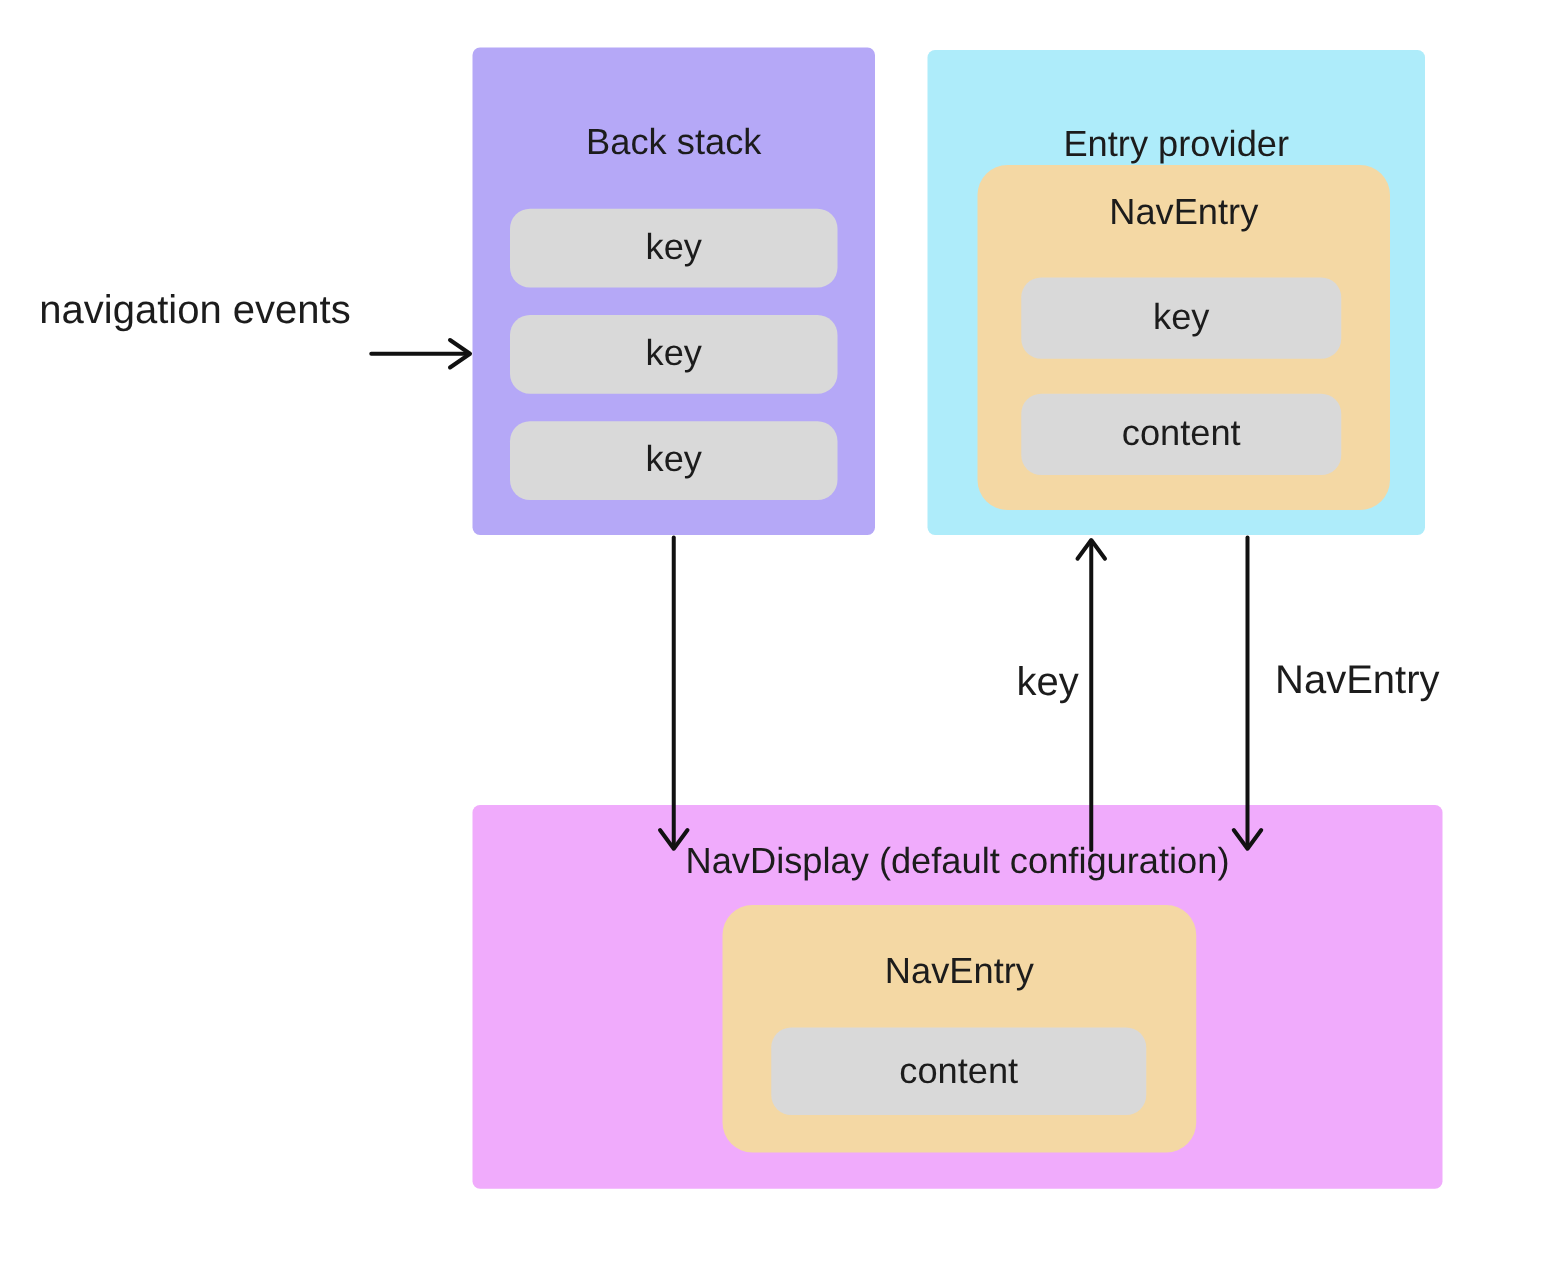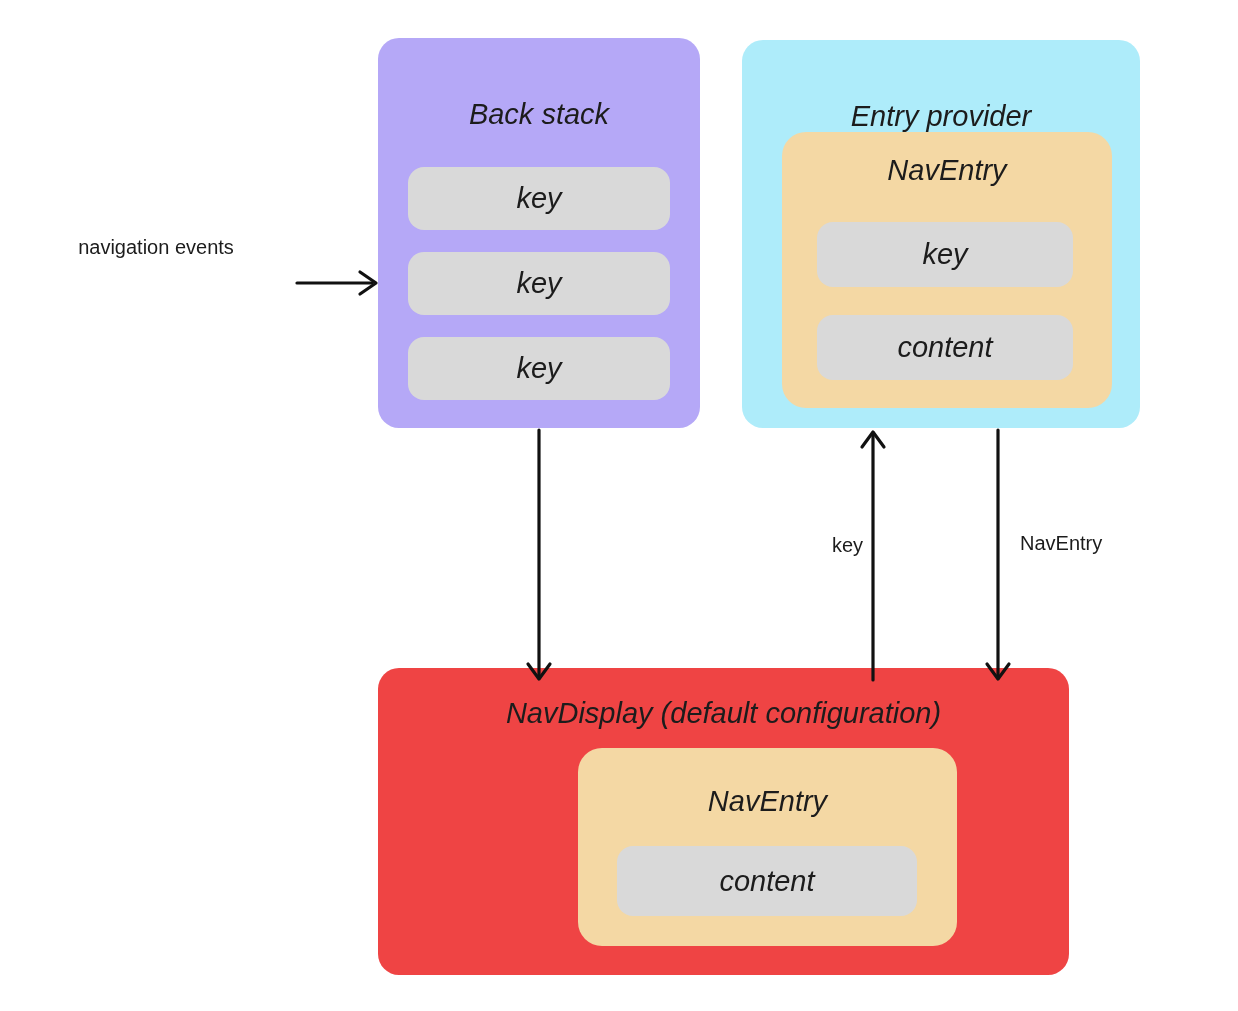--- a/index.html
+++ b/index.html
@@ -14,39 +14,39 @@
     position: relative;
     width: 1238px;
     height: 1011px;
     background: #ffffff;
     overflow: hidden;
   }
   .box {
     position: absolute;
     box-sizing: border-box;
   }
-  .rounded-xl { border-radius: 21px; font-style: italic; }
+  .rounded-xl { border-radius: 6px; }
   .rounded-lg { border-radius: 24px; }
   .rounded-md { border-radius: 16px; }
 
   .back-stack {
     left: 378px; top: 38px;
     width: 322px; height: 390px;
     background: #b5a8f7;
   }
   .entry-provider {
     left: 742px; top: 40px;
     width: 398px; height: 388px;
     background: #aeecfa;
     padding-left: 16px;
   }
   .nav-display {
-    left: 378px; top: 668px;
-    width: 691px; height: 307px;
-    background: #ef4444;
+    left: 378px; top: 644px;
+    width: 776px; height: 307px;
+    background: #f0abfc;
   }
   .nav-entry-ep {
     left: 40px; top: 92px;
     width: 330px; height: 276px;
     background: #f4d8a4;
   }
   .nav-entry-nd {
     left: 200px; top: 80px;
     width: 379px; height: 198px;
     background: #f4d8a4;
@@ -76,21 +76,21 @@
   .bs-row2 { left: 30px; top: 214px; width: 262px; height: 63px; }
   .bs-row3 { left: 30px; top: 299px; width: 262px; height: 63px; }
   
   .ep-key     { left: 35px; top: 90px;  width: 256px; height: 65px; }
   .ep-content { left: 35px; top: 183px; width: 256px; height: 65px; }
   
   .nd-content { left: 39px; top: 98px; width: 300px; height: 70px; }
 
   .free-label {
     position: absolute;
-    font-size: 20px;
+    font-size: 32px;
     line-height: 40px;
     color: #1c1c1c;
   }
   .nav-events-label {
     left: 8px; top: 227px;
     width: 296px;
     text-align: center;
   }
   .key-arrow-label {
     left: 745px; top: 528px;

